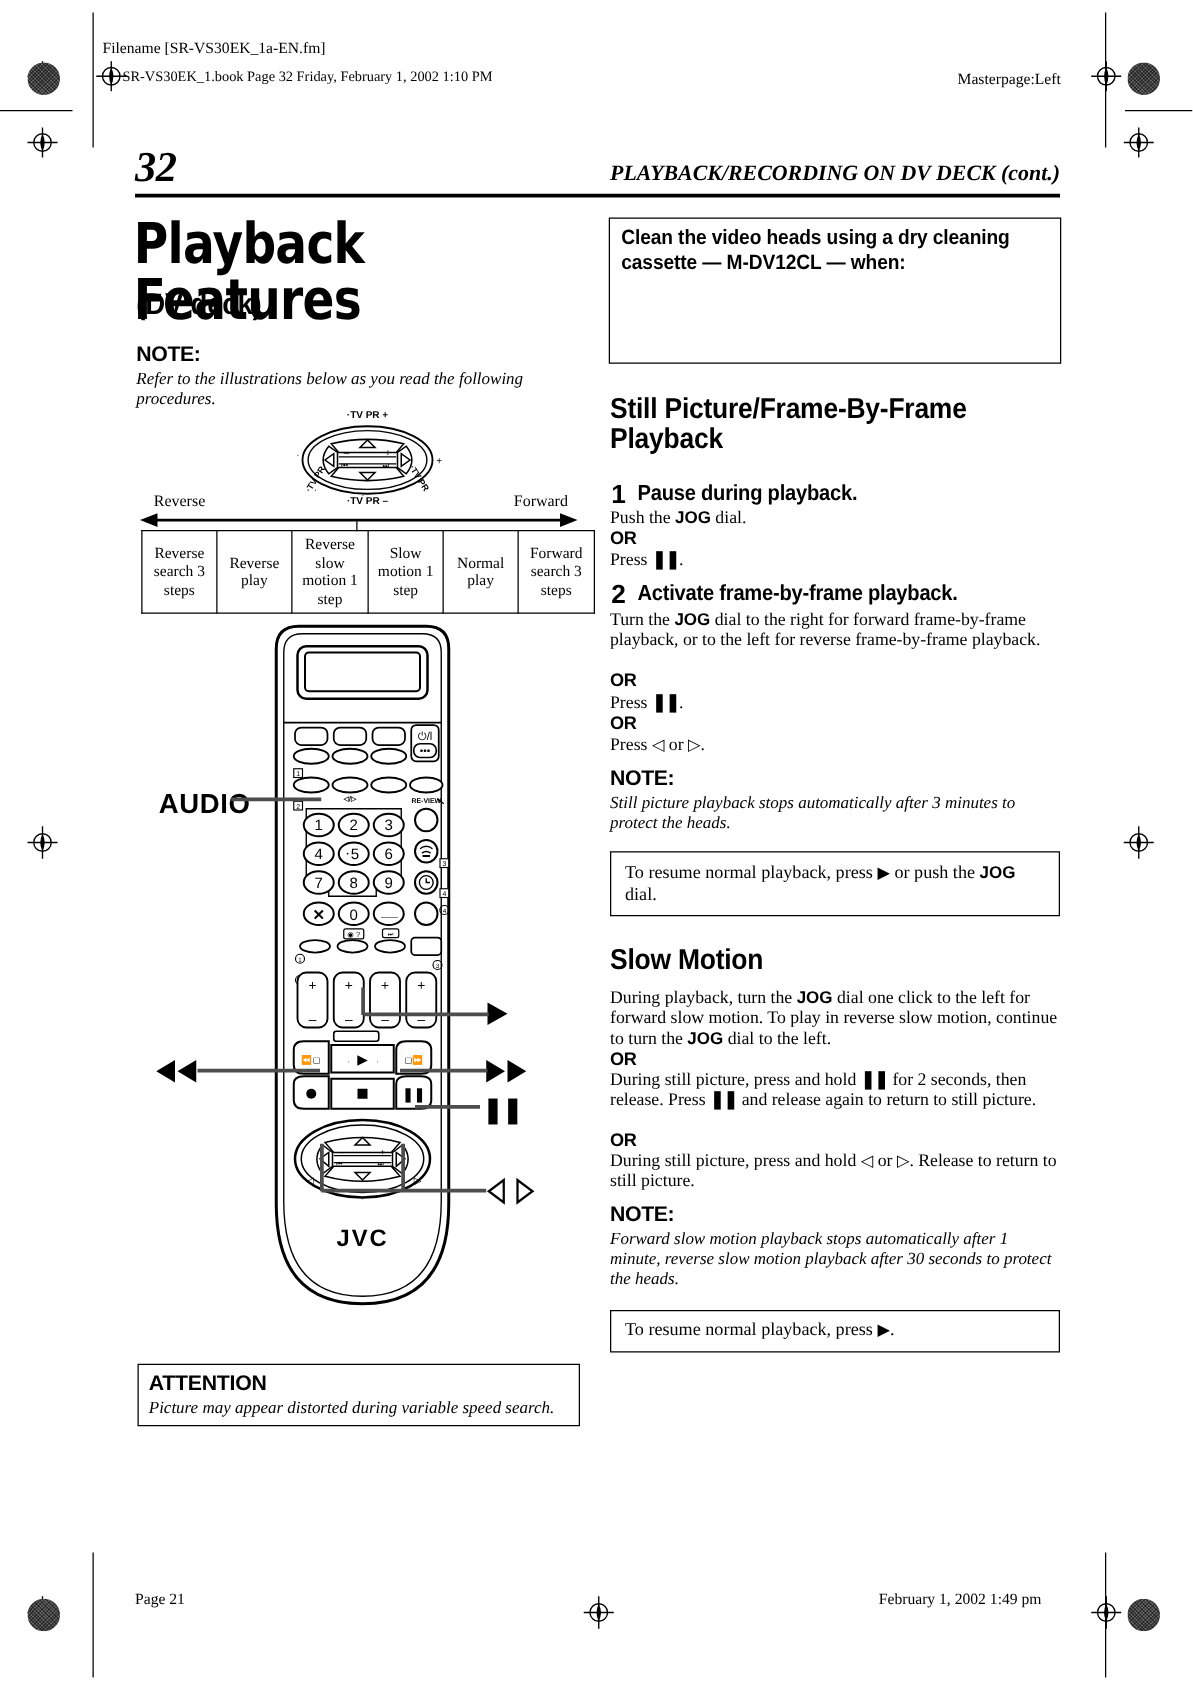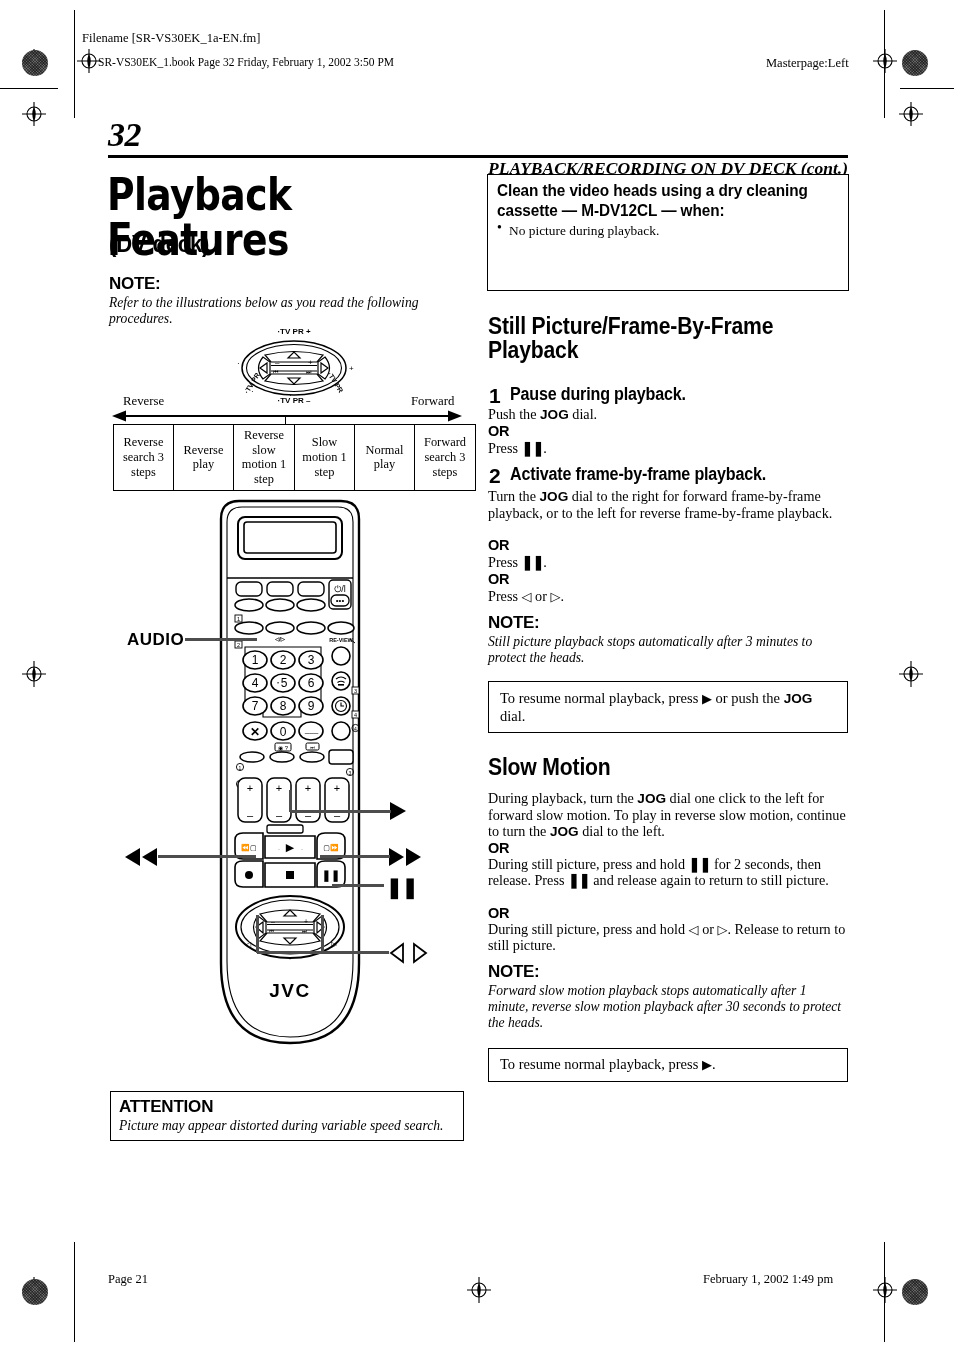--- a/index.html
+++ b/index.html
@@ -66,21 +66,21 @@
 
   
   table.speed{position:absolute;border-collapse:collapse;table-layout:fixed;}
   table.speed td{border:1.3px solid #000;text-align:center;vertical-align:middle;
      font-family:"Liberation Serif",serif;font-size:12.4px;line-height:1.18;
      padding:3px 1px;}
 
   .lbl{font-family:"Liberation Serif",serif;font-size:12.8px;}
 
   
-  .callout{font-family:"Liberation Sans",sans-serif;font-weight:700;font-size:17px;
+  .callout{font-family:"Liberation Sans",sans-serif;font-weight:700;font-size:22px;
      letter-spacing:.5px;}
   .leader{position:absolute;background:#4d4d4d;}
 
   
   .foot{font-family:"Liberation Serif",serif;font-size:12.5px;white-space:nowrap;}
 </style>
 </head>
 <body>
 
 <div>
@@ -163,25 +163,25 @@
       </svg>
   </div>
 
   <div class="graydot noise" style="left:22px;top:50px;width:26px;height:26px;"></div>
   <div class="graydot noise" style="left:902px;top:50px;width:26px;height:26px;"></div>
   <div class="graydot noise" style="left:22px;top:1279px;width:26px;height:26px;"></div>
   <div class="graydot noise" style="left:902px;top:1279px;width:26px;height:26px;"></div>
 </div>
 
 <div class="abs slug" style="left:82px;top:31px;">Filename [SR-VS30EK_1a-EN.fm]</div>
-<div class="abs slug slug-small" style="left:98px;top:56px;">SR-VS30EK_1.book  Page 32  Friday, February 1, 2002  3:50 PM</div>
+<div class="abs slug slug-small" style="left:98px;top:56px;">SR-VS30EK_1.book  Page 32  Friday, February 1, 2002  1:10 PM</div>
 <div class="abs slug" style="left:766px;top:56px;">Masterpage:Left</div>
 
 <div class="abs pagenum" style="left:108px;top:116px;">32</div>
-<div class="abs runhead" style="left:400px;top:128px;width:448px;margin-top:30px;">PLAYBACK/RECORDING ON DV DECK (cont.)</div>
+<div class="abs runhead" style="left:400px;top:128px;width:448px;">PLAYBACK/RECORDING ON DV DECK (cont.)</div>
 <div class="rule-thick" style="left:108px;top:155px;width:740px;"></div>
 
 <div class="abs h1" style="left:107px;top:172px;width:400px;">Playback Features</div>
 <div class="abs h3" style="left:109px;top:231px;width:300px;">(DV deck)</div>
 <div class="abs noteh" style="left:109px;top:274px;">NOTE:</div>
 <div class="abs ital" style="left:109px;top:295px;width:330px;">Refer to the illustrations below as you read the following procedures.</div>
 
 <div class="abs" style="left:229px;top:324px;width:130px;height:82px;">
   <svg width="130" height="82" viewBox="0 0 130 82">
     <ellipse cx="65" cy="44" rx="52" ry="27" fill="none" stroke="#000" stroke-width="1.5"></ellipse>
@@ -447,21 +447,20 @@
 <div class="leader" style="left:321px;top:915px;width:3px;height:38px;"></div>
 
 <div class="obox" style="left:110px;top:1091px;width:354px;height:50px;"></div>
 <div class="abs atth" style="left:119px;top:1097px;">ATTENTION</div>
 <div class="abs ital" style="left:119px;top:1118px;width:338px;">Picture may appear distorted during variable speed search.</div>
 
 <div class="obox" style="left:487px;top:174px;width:362px;height:117px;"></div>
 <div class="abs boxhead" style="left:497px;top:180px;width:360px;">Clean the video heads using a dry cleaning</div>
 <div class="abs boxhead" style="left:497px;top:200px;width:360px;">cassette — M-DV12CL — when:</div>
 <ul class="abs bullets" style="left:497px;top:223px;width:344px;list-style:none;">
-  <li>No picture during playback.</li>
 </ul>
 
 <div class="abs h2" style="left:488px;top:314px;width:320px;font-size:23px;">Still Picture/Frame-By-Frame Playback</div>
 
 <div class="abs stepnum" style="left:489px;top:384px;">1</div>
 <div class="abs h2" style="left:510px;top:385px;width:330px;font-size:17.5px;">Pause during playback.</div>
 <div class="abs body" style="left:488px;top:406px;width:360px;">Push the <span class="jogb">JOG</span> dial.</div>
 <div class="abs or" style="left:488px;top:423px;">OR</div>
 <div class="abs body" style="left:488px;top:440px;width:360px;">Press <span style="font-family:'Liberation Sans',sans-serif;font-weight:700;letter-spacing:-1px;">❚❚</span>.</div>
 

